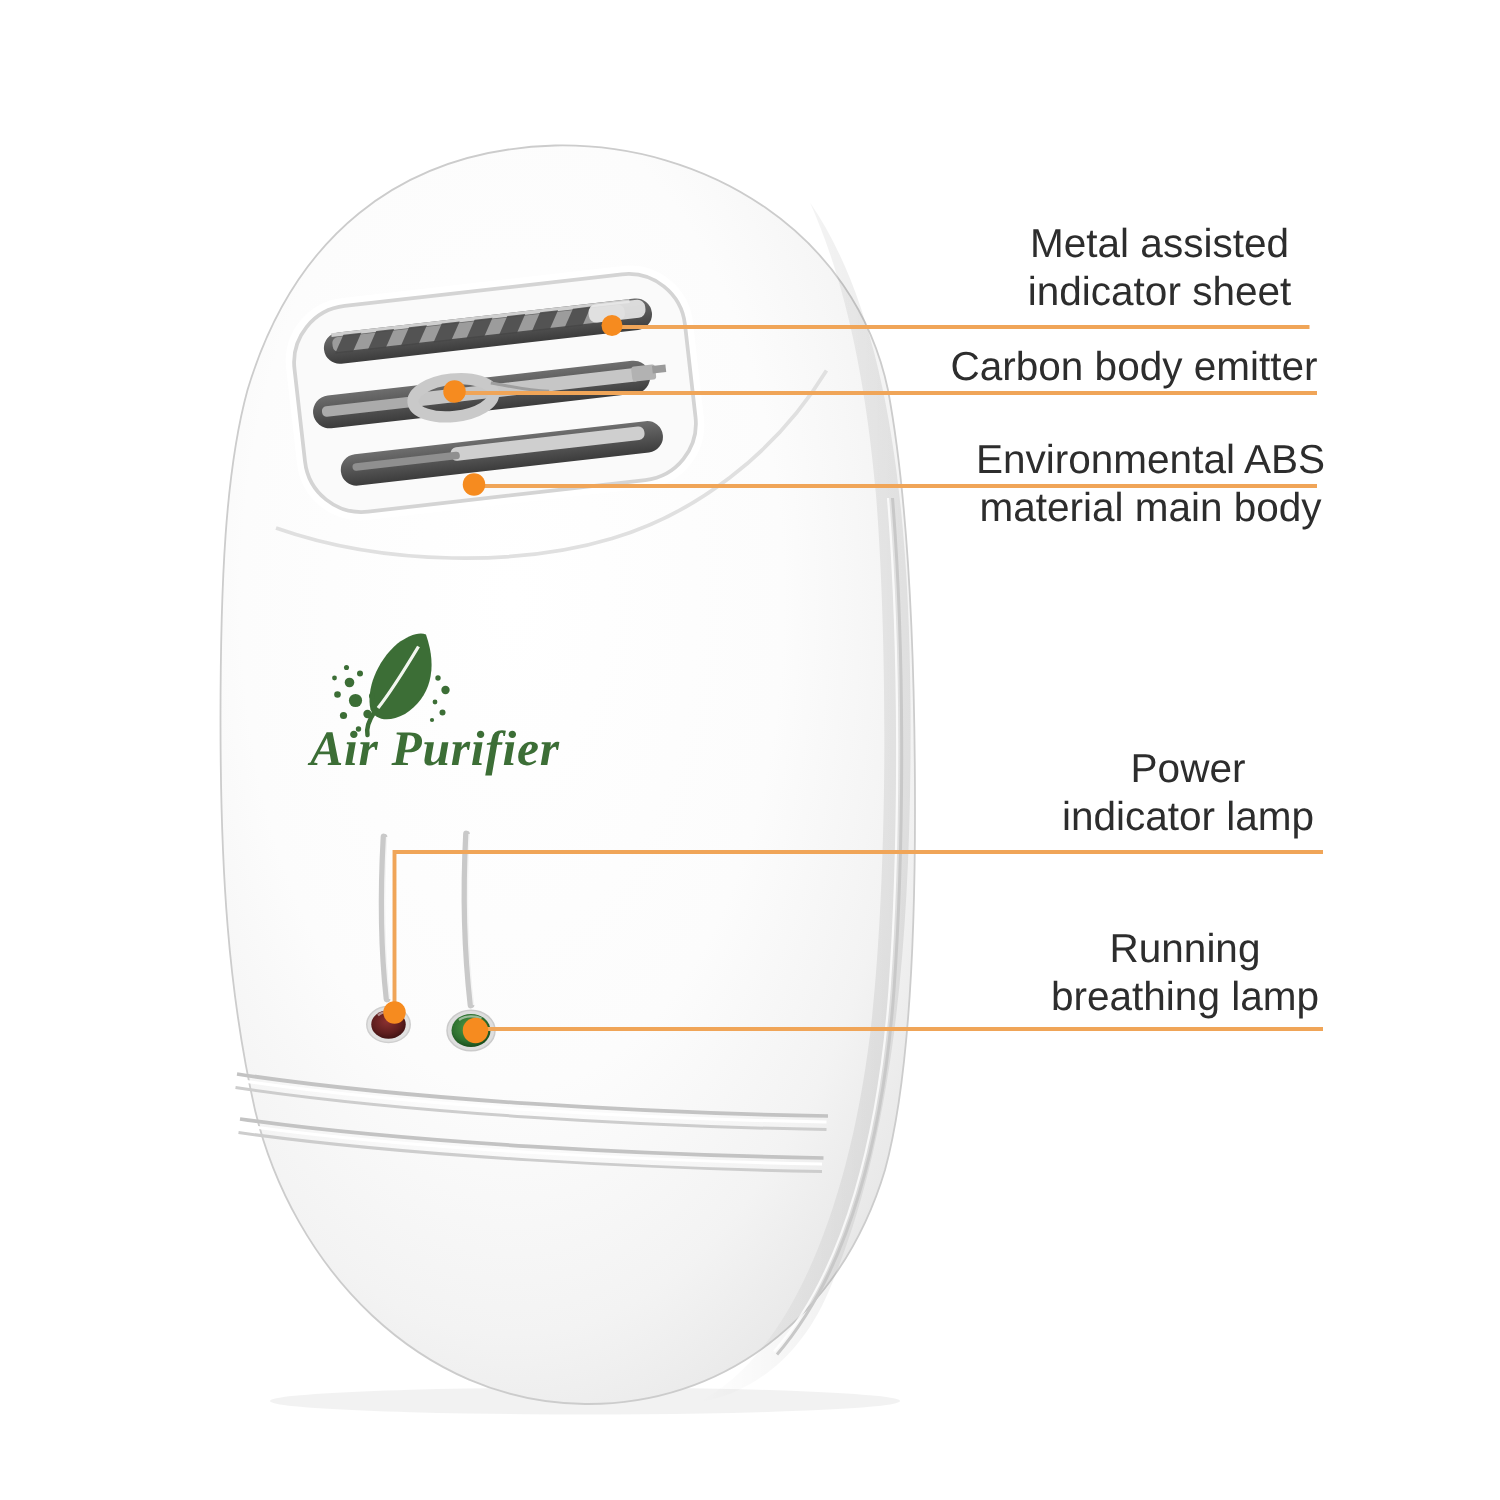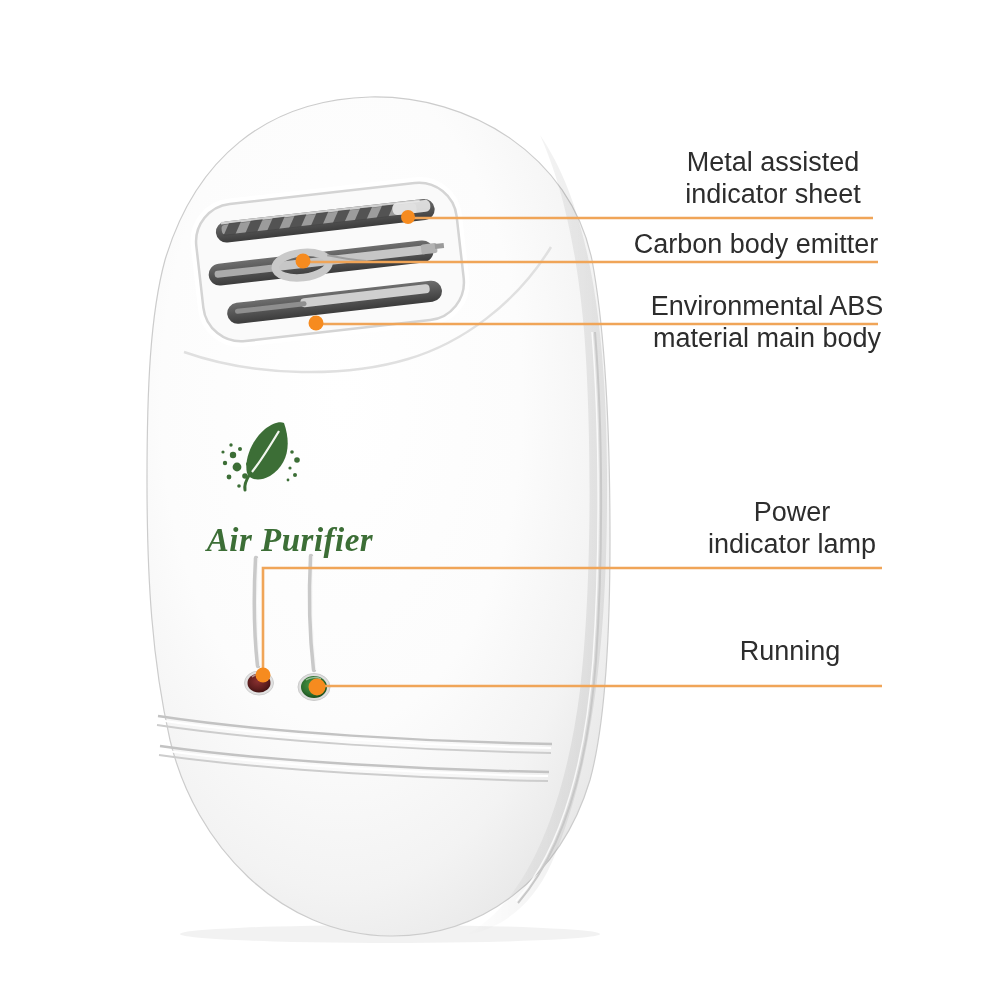--- a/index.html
+++ b/index.html
@@ -204,19 +204,20 @@
   <div class="label" style="left:767px;top:290px;">
     <span>Environmental ABS</span>
     <span>material main body</span>
   </div>
 
   <div class="label" style="left:792px;top:496px;">
     <span>Power</span>
     <span>indicator lamp</span>
   </div>
 
-  <div class="label" style="left:790px;top:616px;margin-top:19px;">
+  <div class="label" style="left:790px;top:616px;">
     <span>Running</span>
-  </div>
-
-  <div class="logo-text" style="left:290px;top:482px;margin-top:40px;">Air Purifier</div>
+    <span>breathing lamp</span>
+  </div>
+
+  <div class="logo-text" style="left:290px;top:482px;">Air Purifier</div>
 
 </div>
 
 </body></html>

